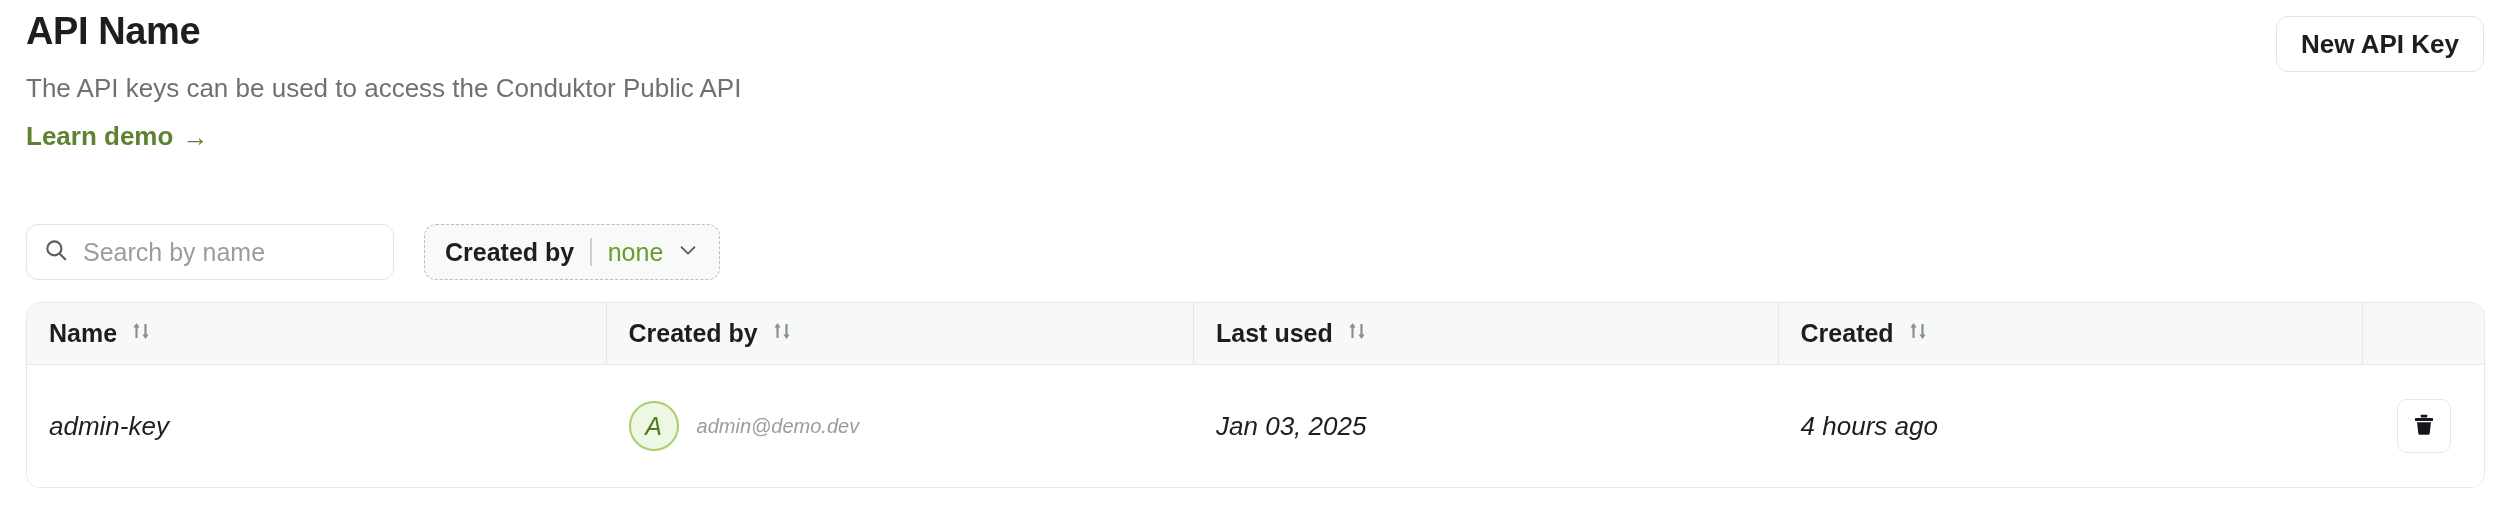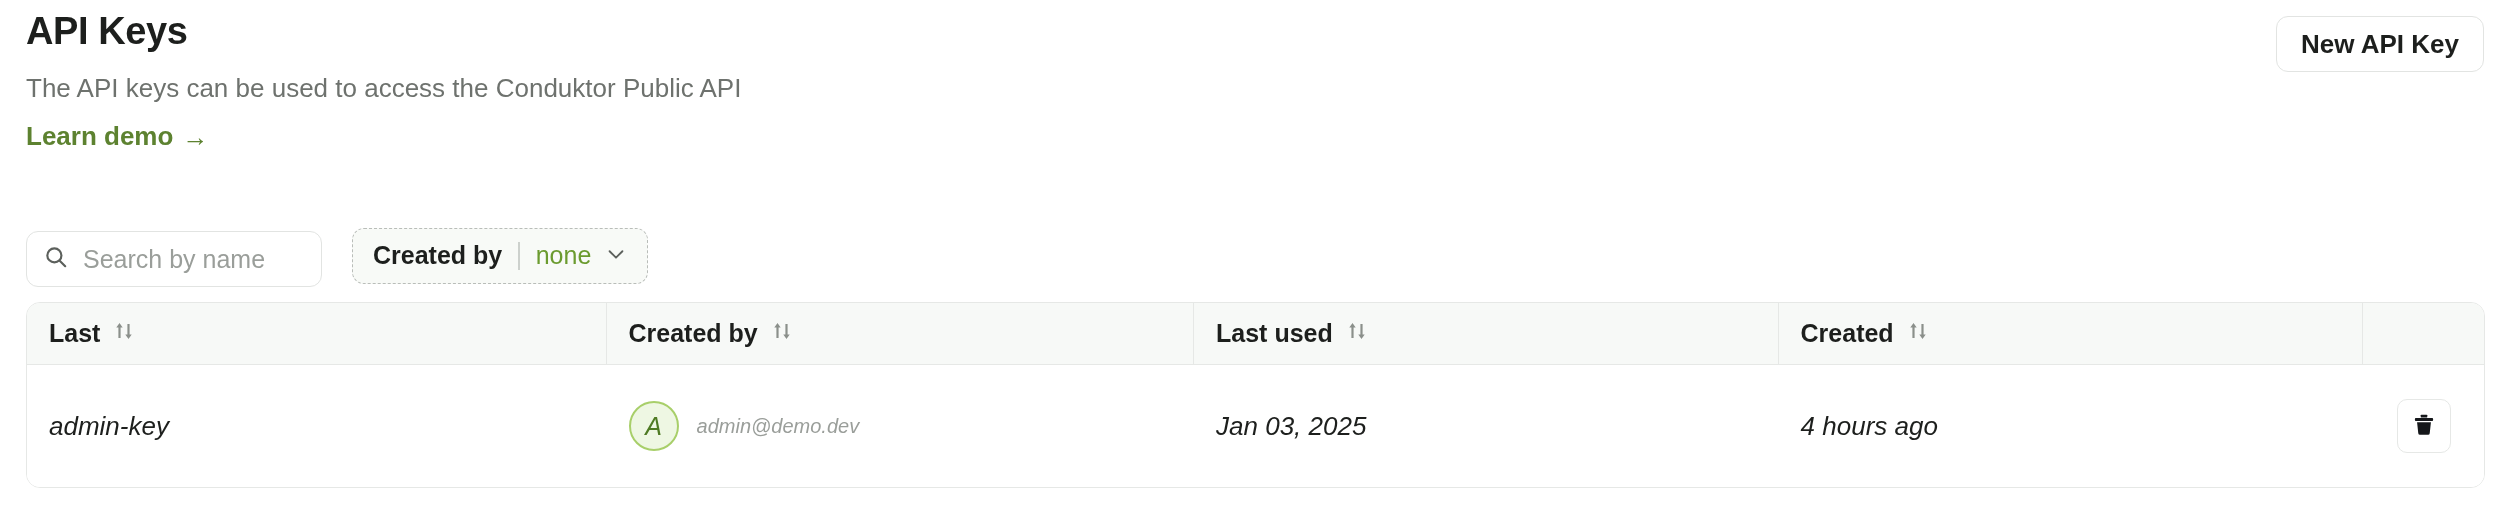--- a/index.html
+++ b/index.html
@@ -87,31 +87,30 @@
   .filter-bar {
     position: absolute;
     left: 26px;
     top: 224px;
     display: flex;
     align-items: center;
     gap: 30px;
   }
   .search-box {
     position: relative;
-    width: 296px;
+    width: 368px;
     height: 56px;
     border: 1.5px solid #e2e4e2;
     border-radius: 12px;
     background: #ffffff;
     display: flex;
     align-items: center;
     padding: 0 16px;
     gap: 14px;
     cursor: text;
-    margin-top: 7px;
   }
   .search-icon { flex: 0 0 auto; display: block; }
   .search-input {
     flex: 1;
     border: none;
     outline: none;
     background: transparent;
     font-family: "Liberation Sans", sans-serif;
     font-size: 25px;
     color: #1d1f1d;
@@ -229,21 +228,21 @@
     justify-content: center;
     cursor: pointer;
     padding: 0;
   }
 </style>
 </head>
 <body>
 
 <div class="page">
 
-  <div class="page-title">API Keys</div>
+  <div class="page-title">API Name</div>
 
   <div class="subtitle-row">
     <span class="subtitle-text">The API keys can be used to access the Conduktor Public API</span>
     <a class="learn-more" href="#">
       <span>Learn demo</span>
       <span class="arrow">→</span>
     </a>
   </div>
 
   <button class="new-key-btn">New API Key</button>
@@ -271,21 +270,21 @@
       </span>
     </div>
 
   </div>
 
   <div class="table">
 
     <div class="thead">
 
       <div class="th col-name">
-        <span>Last</span>
+        <span>Name</span>
         <span>
           <svg width="20" height="22" viewBox="0 0 20 22" fill="#8b908b">
             <path d="M5.5 3 L8.7 7.4 L6.6 7.4 L6.6 18 L4.4 18 L4.4 7.4 L2.3 7.4 Z"></path>
             <path d="M14.5 19 L11.3 14.6 L13.4 14.6 L13.4 4 L15.6 4 L15.6 14.6 L17.7 14.6 Z"></path>
           </svg>
         </span>
       </div>
 
       <div class="th col-creator">
         <span>Created by</span>

